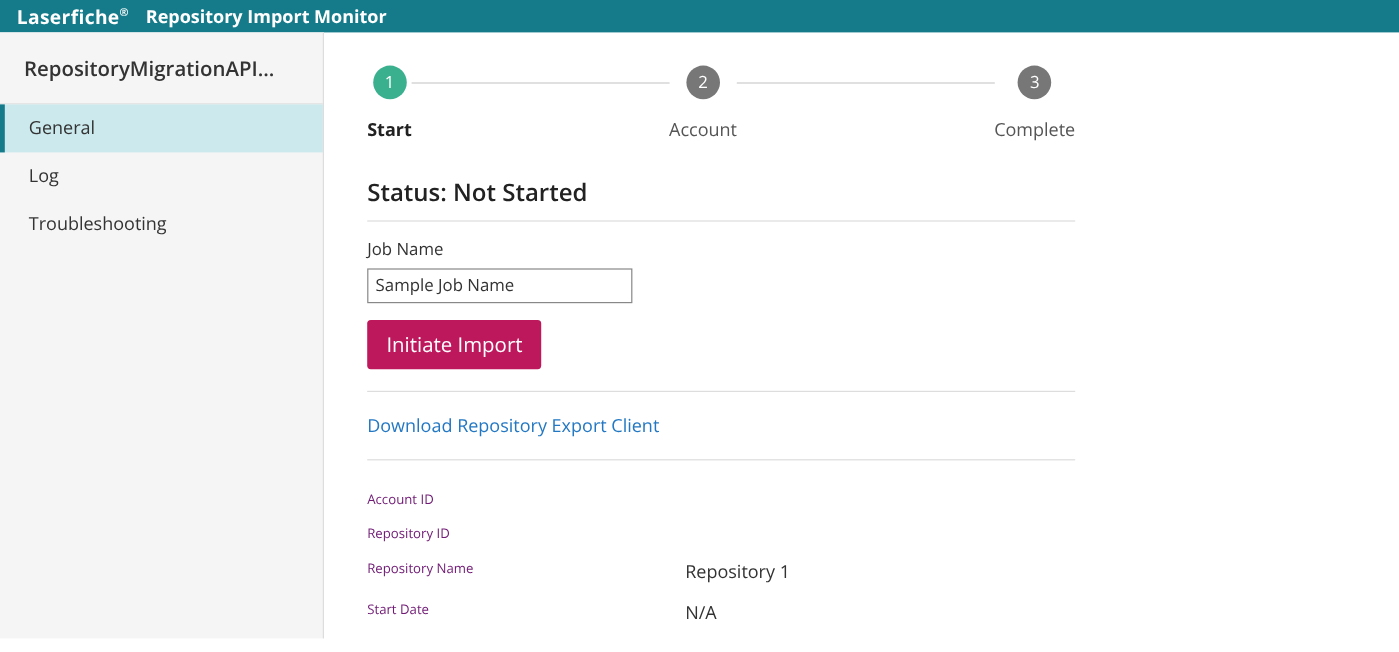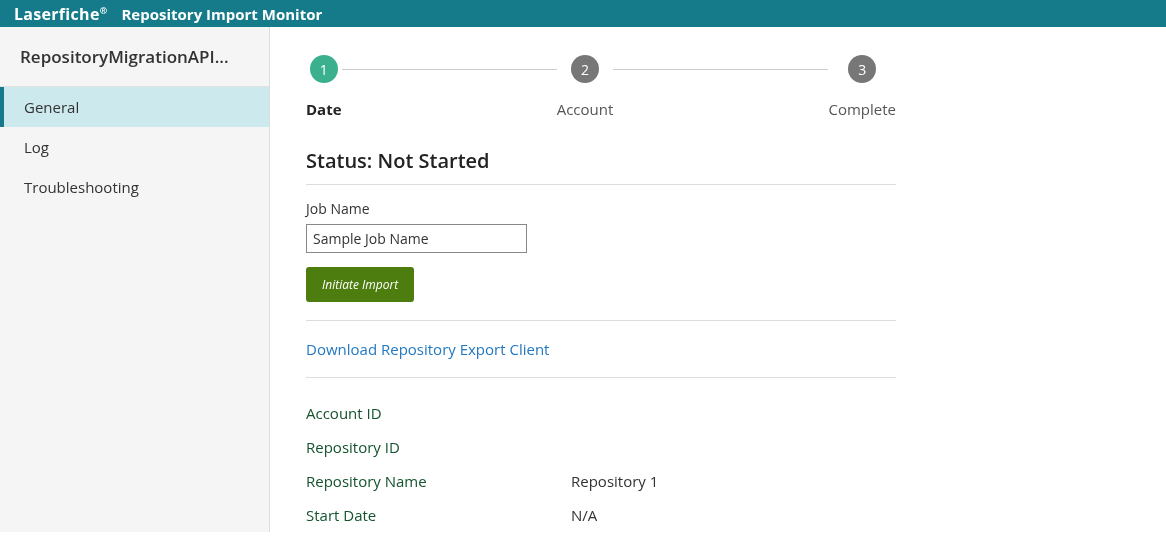--- a/index.html
+++ b/index.html
@@ -141,29 +141,28 @@
     .text-input {
       width: 221px;
       padding: 4px 6px;
       border: 1px solid #888;
       font-size: 14px;
       font-family: inherit;
       color: #333;
       margin-bottom: 14px;
     }
     .btn-primary {
-      background: #4d7c0f;
+      background: #be185d;
       color: #fff;
       border: none;
       padding: 9px 16px;
-      font-size: 12px;
+      font-size: 17px;
       border-radius: 3px;
       cursor: pointer;
       font-family: inherit;
-      font-style: italic;
     }
     .divider {
       border: none;
       border-top: 1px solid #ddd;
       margin: 18px 0;
     }
     .link {
       color: #2378c3;
       text-decoration: none;
       font-size: 15px;
@@ -171,22 +170,22 @@
     }
     .info-table {
       width: 100%;
     }
     .info-row {
       display: flex;
       padding: 7px 0;
     }
     .info-key {
       width: 265px;
-      font-size: 15px;
-      color: #14532d;
+      font-size: 11px;
+      color: #701a75;
     }
     .info-val {
       font-size: 15px;
       color: #333;
     }
   </style>
 </head>
 <body>
 
 <div class="topbar">
@@ -208,21 +207,21 @@
         <span>Troubleshooting</span>
       </div>
     </nav>
   </aside>
 
   <main class="main">
 
     <div class="stepper">
       <div class="step active">
         <div class="step-circle">1</div>
-        <div class="step-label">Date</div>
+        <div class="step-label">Start</div>
       </div>
       <div class="step-connector"></div>
       <div class="step">
         <div class="step-circle">2</div>
         <div class="step-label">Account</div>
       </div>
       <div class="step-connector"></div>
       <div class="step">
         <div class="step-circle">3</div>
         <div class="step-label">Complete</div>

